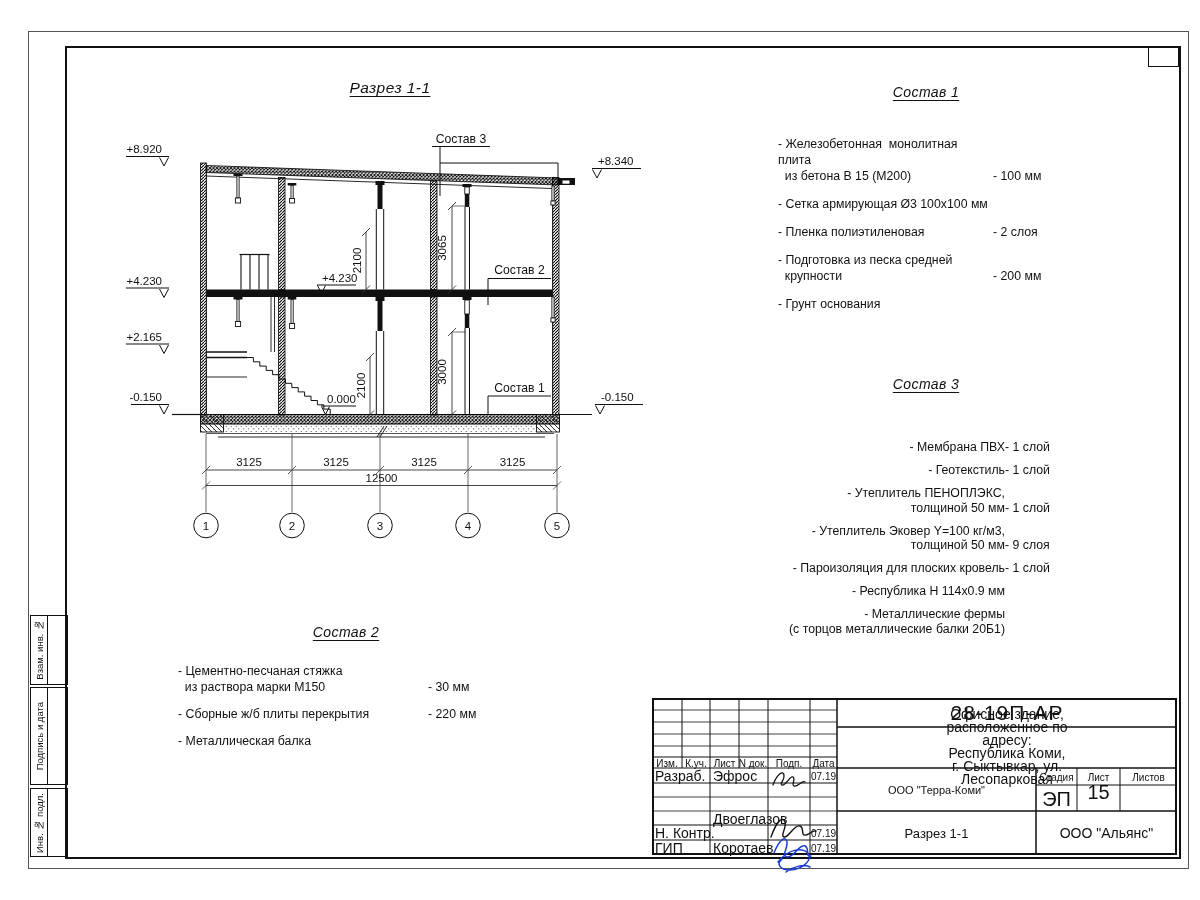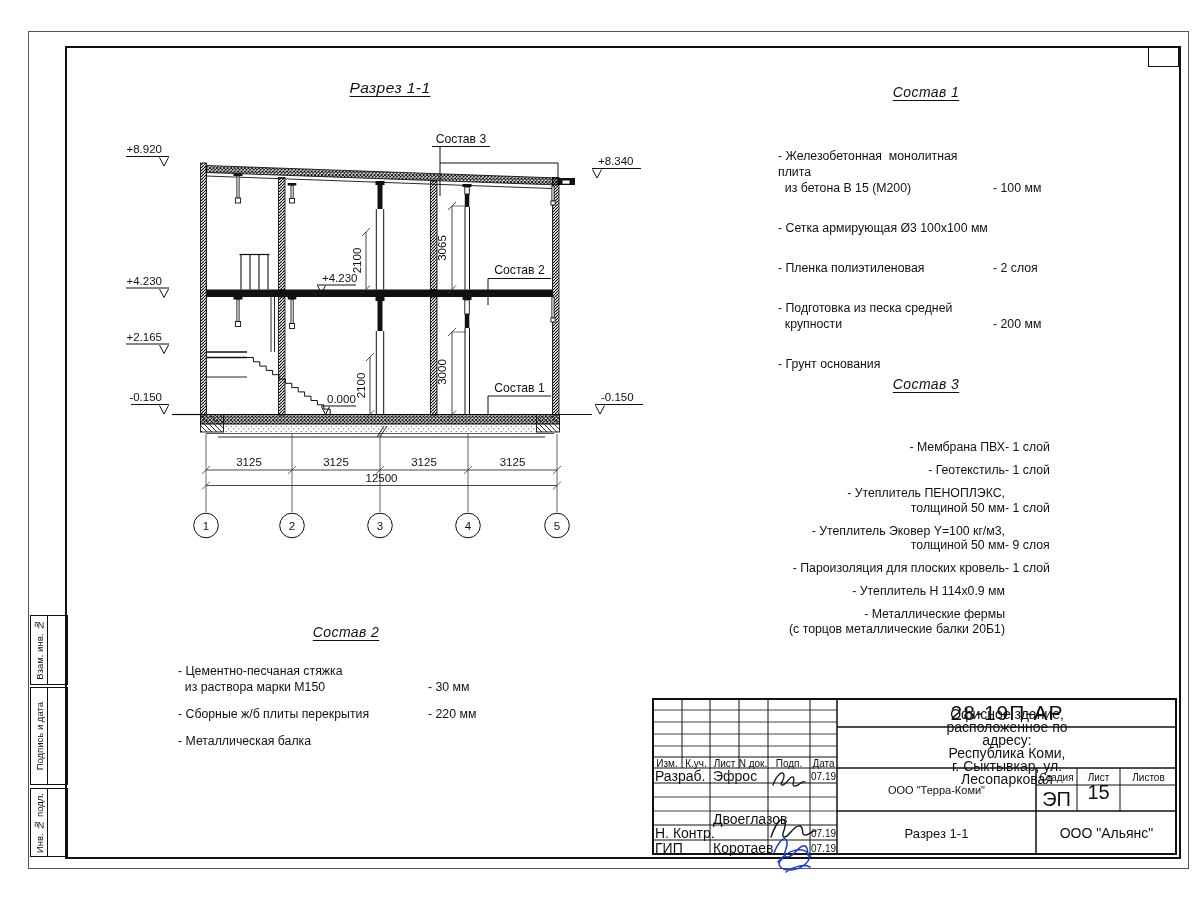--- a/index.html
+++ b/index.html
@@ -16,21 +16,21 @@
   
   .dwg-title{position:absolute;font-style:italic;text-decoration:underline;text-underline-offset:3px;text-align:center;letter-spacing:.4px;}
   #t-main{left:310px;top:79px;width:160px;font-size:15.5px;}
   #t-c1{left:858px;top:84px;width:136px;font-size:14px;}
   #t-c3{left:858px;top:376px;width:136px;font-size:14px;}
   #t-c2{left:278px;top:624px;width:136px;font-size:14px;}
   
   .comp{position:absolute;font-size:12.3px;}
   #list-c1{left:778px;top:136px;width:292px;line-height:16px;}
   #list-c1 .li{margin-bottom:12px;}
-  #list-c1 .li-name{width:215px;margin-top:12px;}
+  #list-c1 .li-name{width:215px;}
   #list-c3{left:773px;top:440px;width:300px;line-height:14.5px;}
   #list-c3 .li{margin-bottom:8.5px;}
   #list-c3 .li-name{width:232px;text-align:right;}
   #list-c2{left:178px;top:663px;width:330px;line-height:16px;}
   #list-c2 .li{margin-bottom:11px;}
   #list-c2 .li-name{width:250px;}
   .li{display:flex;align-items:flex-end;}
   .li-name{white-space:pre-wrap;}
   .li-val{white-space:nowrap;}
   
@@ -122,21 +122,21 @@
     <div class="li">
         <div class="li-name">- Утеплитель Эковер Y=100 кг/м3,
   толщиной 50 мм</div>
         <div class="li-val">- 9 слоя</div>
       </div>
     <div class="li">
         <div class="li-name">- Пароизоляция для плоских кровель</div>
         <div class="li-val">- 1 слой</div>
       </div>
     <div class="li">
-        <div class="li-name">- Утеплитель Н 114х0.9 мм</div>
+        <div class="li-name">- Республика Н 114х0.9 мм</div>
         <div class="li-val"></div>
       </div>
     <div class="li">
         <div class="li-name">- Металлические фермы
   (с торцов металлические балки 20Б1)</div>
         <div class="li-val"></div>
       </div>
   </div>
 
   <div id="list-c2" class="comp">

